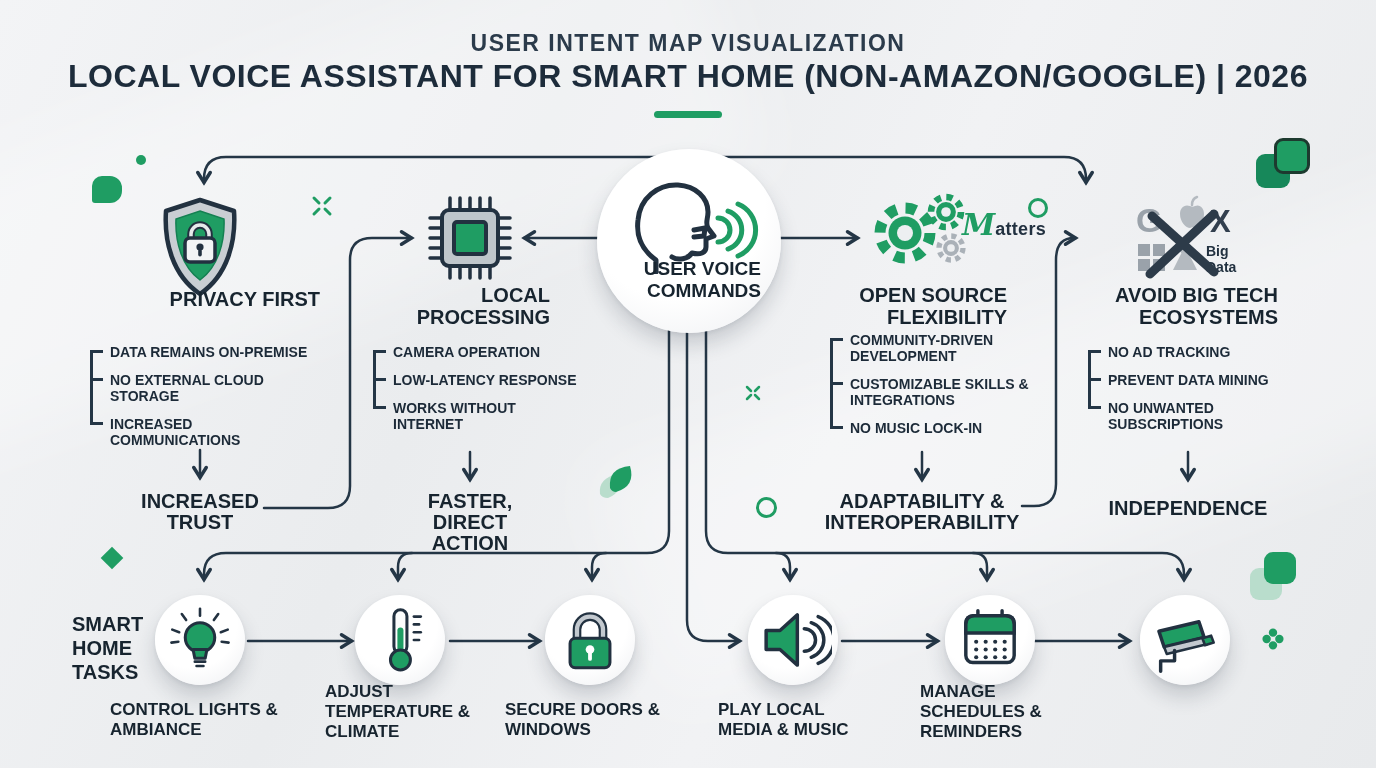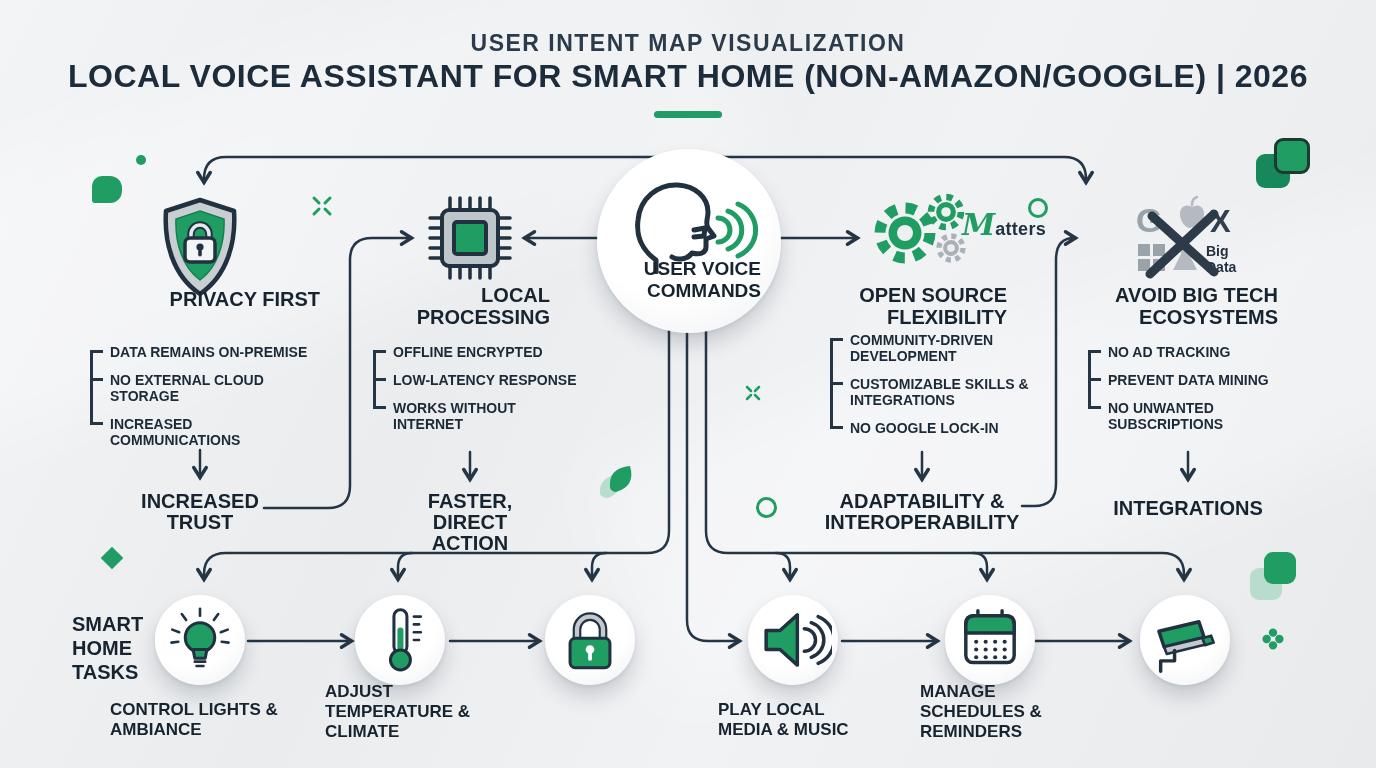--- a/index.html
+++ b/index.html
@@ -157,41 +157,41 @@
       <path d="M76 28 H88 M76 38 H88 M76 48 H88 M76 58 H88 M76 68 H88"></path>
       <path d="M28 8 V20 M38 8 V20 M48 8 V20 M58 8 V20 M68 8 V20"></path>
       <path d="M28 76 V88 M38 76 V88 M48 76 V88 M58 76 V88 M68 76 V88"></path>
     </g>
     <rect x="20" y="20" width="56" height="56" rx="7" fill="#bfc6cb" stroke="#223140" stroke-width="4"></rect>
     <rect x="32" y="32" width="32" height="32" rx="3" fill="#1f9d63" stroke="#223140" stroke-width="4"></rect>
   </svg>
   <div class="abs heading" style="left:390px;top:284px;width:160px;">LOCAL PROCESSING</div>
   <div class="abs sublist" style="left:393px;top:344px;width:185px;">
     <div class="vline" style="top:8px;height:56px;"></div>
-    <div class="it">OFFLINE ENCRYPTED</div>
+    <div class="it">CAMERA OPERATION</div>
     <div class="it">LOW-LATENCY RESPONSE</div>
     <div class="it">WORKS WITHOUT INTERNET</div>
   </div>
   <div class="abs outcome" style="left:394px;top:491px;width:152px;">FASTER, DIRECT ACTION</div>
 
   <svg class="abs" style="left:858px;top:190px;" width="120" height="90" viewBox="0 0 120 90">
     <use href="#gearShape" transform="translate(47,43)" color="#1f9d63"></use>
     <use href="#gearShape" transform="translate(88,22) scale(0.6)" color="#1f9d63"></use>
     <use href="#gearShape" transform="translate(93,58) scale(0.48)" color="#aab1b8"></use>
   </svg>
   <div class="abs matter" style="left:962px;top:212px;">
     <span class="m">M</span>
       <span class="rest">atters</span>
   </div>
   <div class="abs heading" style="left:837px;top:284px;width:170px;">OPEN SOURCE FLEXIBILITY</div>
   <div class="abs sublist" style="left:850px;top:332px;width:195px;">
     <div class="vline" style="top:8px;height:88px;"></div>
     <div class="it">COMMUNITY-DRIVEN DEVELOPMENT</div>
     <div class="it">CUSTOMIZABLE SKILLS &amp; INTEGRATIONS</div>
-    <div class="it">NO GOOGLE LOCK-IN</div>
+    <div class="it">NO MUSIC LOCK-IN</div>
   </div>
   <div class="abs outcome" style="left:822px;top:491px;width:200px;">ADAPTABILITY &amp; INTEROPERABILITY</div>
 
   <svg class="abs" style="left:1130px;top:192px;" width="118" height="94" viewBox="0 0 118 94">
     <text x="6" y="40" font-size="34" font-weight="700" fill="#9aa2aa" font-family="Liberation Sans, sans-serif">G</text>
     <g>
       <path d="M60 14 C54 12 50 16 50 22 C50 30 56 36 60 36 C62 35 63 35 65 36 C69 36 74 30 74 22 C74 16 70 12 65 14 C63 15 62 15 60 14 Z" fill="#b4bac0"></path>
       <path d="M62 13 C62 9 64 6 67 5" fill="none" stroke="#b4bac0" stroke-width="2.5" stroke-linecap="round"></path>
     </g>
     <text x="80" y="40" font-size="31" font-weight="800" fill="#323f4e" font-family="Liberation Sans, sans-serif">X</text>
@@ -212,21 +212,21 @@
         <path d="M84 22 L20 82"></path>
     </g>
   </svg>
   <div class="abs heading" style="left:1098px;top:284px;width:180px;">AVOID BIG TECH ECOSYSTEMS</div>
   <div class="abs sublist" style="left:1108px;top:344px;width:200px;">
     <div class="vline" style="top:8px;height:56px;"></div>
     <div class="it">NO AD TRACKING</div>
     <div class="it">PREVENT DATA MINING</div>
     <div class="it">NO UNWANTED SUBSCRIPTIONS</div>
   </div>
-  <div class="abs outcome" style="left:1058px;top:498px;width:260px;">INTEGRATIONS</div>
+  <div class="abs outcome" style="left:1058px;top:498px;width:260px;">INDEPENDENCE</div>
 
   <div class="abs" style="left:72px;top:612px;width:110px;font-size:20px;font-weight:800;line-height:24px;color:#17242f;">SMART HOME TASKS</div>
 
   <div class="node" style="left:155px;top:595px;width:90px;height:90px;">
     <svg width="78" height="78" viewBox="0 0 90 90">
       <g stroke="#223140" stroke-width="3" stroke-linecap="round">
         <path d="M45 9 V17"></path>
           <path d="M24 15 L29 22"></path>
           <path d="M66 15 L61 22"></path>
         <path d="M13 33 L21 36"></path>
@@ -299,16 +299,17 @@
     <svg width="80" height="80" viewBox="0 0 92 92">
       <path d="M16 36 L62 25 L68 43 L22 54 Z" fill="#1f9d63" stroke="#223140" stroke-width="4" stroke-linejoin="round"></path>
       <path d="M22 54 L68 43 L71 51 L25 62 Z" fill="#c3c9cf" stroke="#223140" stroke-width="3" stroke-linejoin="round"></path>
       <path d="M66 44 L76 41 L79 49 L69 52 Z" fill="#1f9d63" stroke="#223140" stroke-width="3" stroke-linejoin="round"></path>
       <path d="M34 58 V70 H18 V82" fill="none" stroke="#223140" stroke-width="4" stroke-linecap="round" stroke-linejoin="round"></path>
     </svg>
   </div>
 
   <div class="abs tasklabel" style="left:110px;top:700px;width:180px;">CONTROL LIGHTS &amp; AMBIANCE</div>
   <div class="abs tasklabel" style="left:325px;top:682px;width:150px;">ADJUST TEMPERATURE &amp; CLIMATE</div>
+  <div class="abs tasklabel" style="left:505px;top:700px;width:170px;">SECURE DOORS &amp; WINDOWS</div>
   <div class="abs tasklabel" style="left:718px;top:700px;width:150px;">PLAY LOCAL MEDIA &amp; MUSIC</div>
   <div class="abs tasklabel" style="left:920px;top:682px;width:140px;">MANAGE SCHEDULES &amp; REMINDERS</div>
 
 </div>
 
 </body></html>

